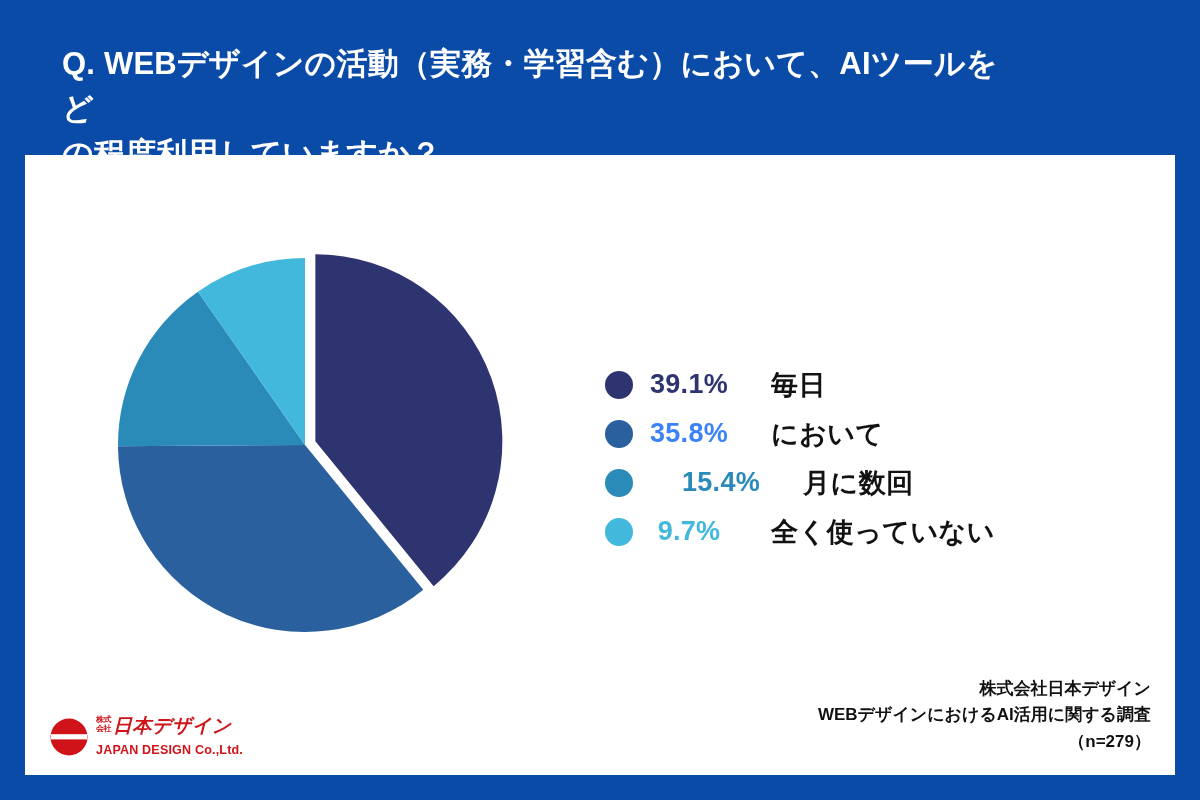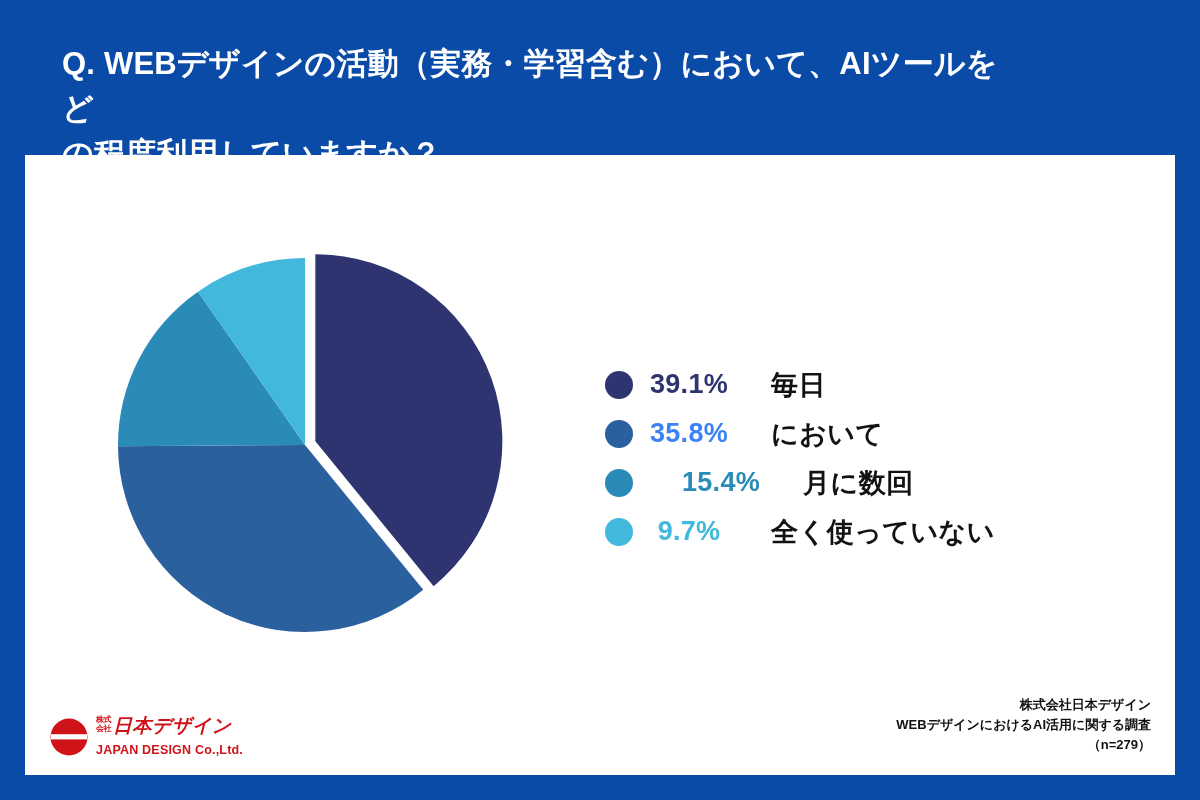--- a/index.html
+++ b/index.html
@@ -152,21 +152,21 @@
     font-weight: bold;
     letter-spacing: 0.2px;
     margin-top: 8px;
   }
   #source-note {
     position: absolute;
     right: 24px;
     bottom: 20px;
     text-align: right;
     color: #111111;
-    font-size: 13px;
+    font-size: 17px;
     font-weight: bold;
     line-height: 1.55;
   }
   .source-line { display: block; white-space: nowrap; }
 </style>
 </head>
 <body>
 
 <div id="slide-header">
   <h1 id="slide-title">Q. WEBデザインの活動（実務・学習含む）において、AIツールをど

